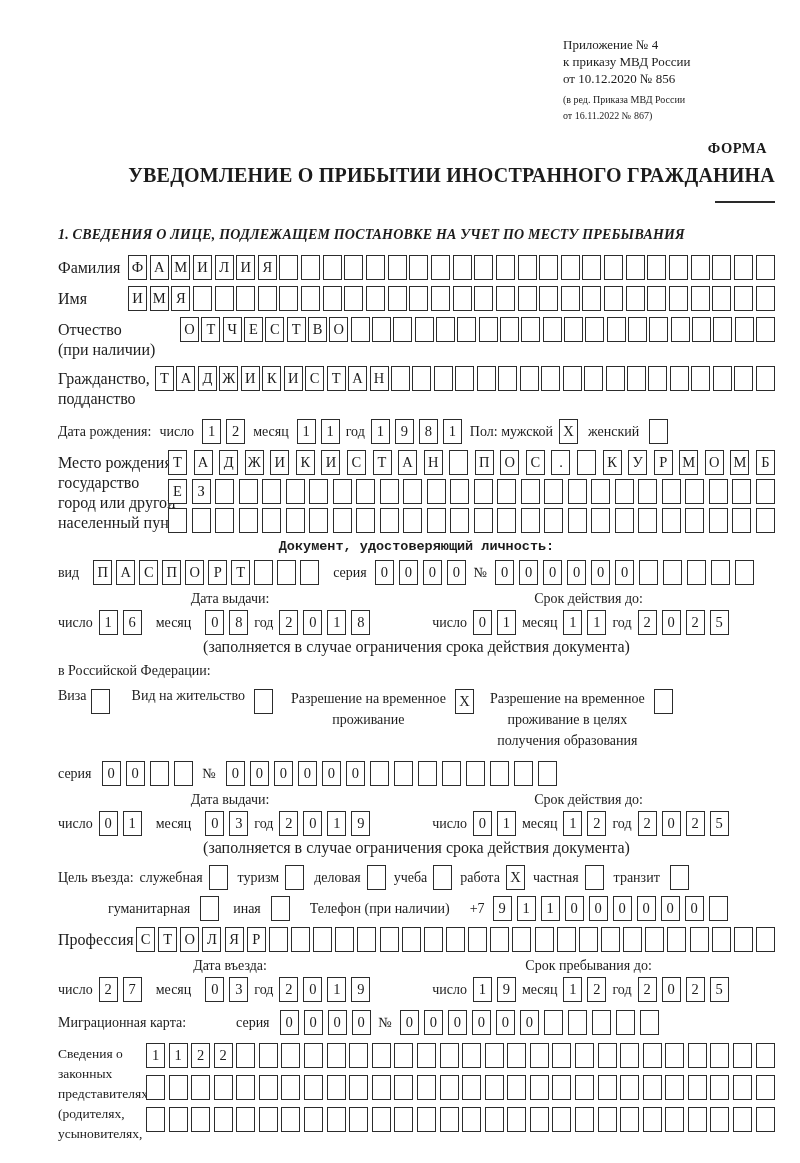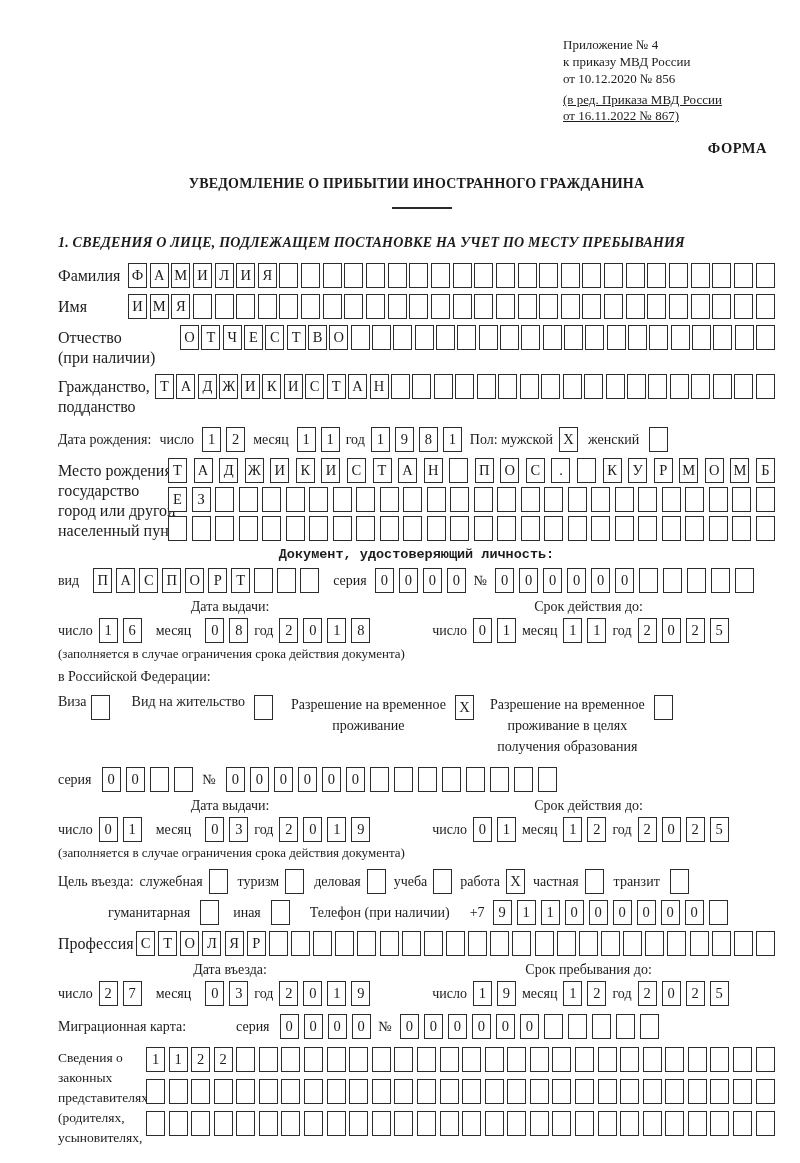--- a/index.html
+++ b/index.html
@@ -4,24 +4,24 @@
 <style>
   html,body{margin:0;padding:0;background:#ffffff;}
   .page{
     width:800px;height:1163px;box-sizing:border-box;
     padding:36px 25px 8px 58px;
     font-family:"Liberation Serif","DejaVu Serif",serif;
     color:#1c1c1c;font-size:14px;background:#fff;overflow:hidden;position:relative;
   }
   
   .appendix{width:200px;margin-left:auto;margin-right:12px;font-size:13px;line-height:17px;}
-  .appendix .amend{font-size:13px;margin-top:5px;line-height:16px;text-decoration:underline;}
+  .appendix .amend{font-size:10px;margin-top:5px;line-height:16px;}
   .forma{text-align:right;font-weight:bold;font-size:14.5px;margin:16px 8px 0 0;letter-spacing:.5px;}
   
-  .title{font-weight:bold;font-size:14px;text-align:center;margin-top:16px;line-height:21px;letter-spacing:.2px;}
+  .title{font-weight:bold;font-size:20px;text-align:right;margin-top:8px;line-height:21px;letter-spacing:.2px;}
   .title-blank{display:inline-block;width:60px;height:13px;border-bottom:2px solid #2a2a2a;margin-left:10px;}
   .sec-head{font-weight:bold;font-size:14px;margin-top:20px;margin-bottom:12px;letter-spacing:.2px;font-style:italic;}
   
   .row{display:flex;align-items:flex-start;margin-bottom:6px;}
   .frow{display:flex;align-items:center;margin-bottom:6px;flex-wrap:nowrap;}
   .lbl{flex:0 0 auto;font-size:16px;line-height:20px;padding-top:3px;}
   .lbl div{white-space:nowrap;}
   .w70{width:70px;} .w122{width:122px;} .w97{width:97px;} .w110{width:110px;} .w88{width:88px;font-size:13.5px;}
   .cells{display:flex;justify-content:space-between;flex:1 1 auto;min-width:0;}
   .cgroup{display:flex;gap:5px;flex:0 0 auto;}
@@ -34,21 +34,21 @@
   .inl{flex:0 0 auto;white-space:nowrap;}
   .g6{margin-left:6px;} .g8{margin-left:8px;} .g10{margin-left:10px;} .g14{margin-left:14px;} .g20{margin-left:20px;} .g50{margin-left:50px;}
   
   .center-head{font-weight:bold;font-size:13.5px;text-align:center;margin:4px 0 6px 0;font-family:Liberation Mono, monospace;}
   
   .dates-pair{display:flex;margin-top:6px;}
   .date-col{flex:0 0 48%;}
   .date-col.right{flex:1 1 auto;}
   .date-head{text-align:center;font-size:14px;margin-bottom:3px;}
   .dgroup{display:flex;align-items:center;gap:6px;font-size:14px;}
-  .note{font-size:13px;text-align:left;margin-top:3px;margin-bottom:4px;}
+  .note{font-size:16px;text-align:center;margin-top:3px;margin-bottom:4px;}
   .intro{font-size:14px;line-height:22px;}
   
   .opt-row{display:flex;align-items:flex-start;margin-top:6px;margin-bottom:10px;}
   .opt{display:flex;align-items:flex-start;font-size:14px;}
   .opt .opt-lines{text-align:center;line-height:21px;}
   .opt .cell{margin-left:9px;margin-top:1px;}
   
   .p-item{display:inline-flex;align-items:center;}
   .p-item .cell{margin-left:6px;}
 </style>

